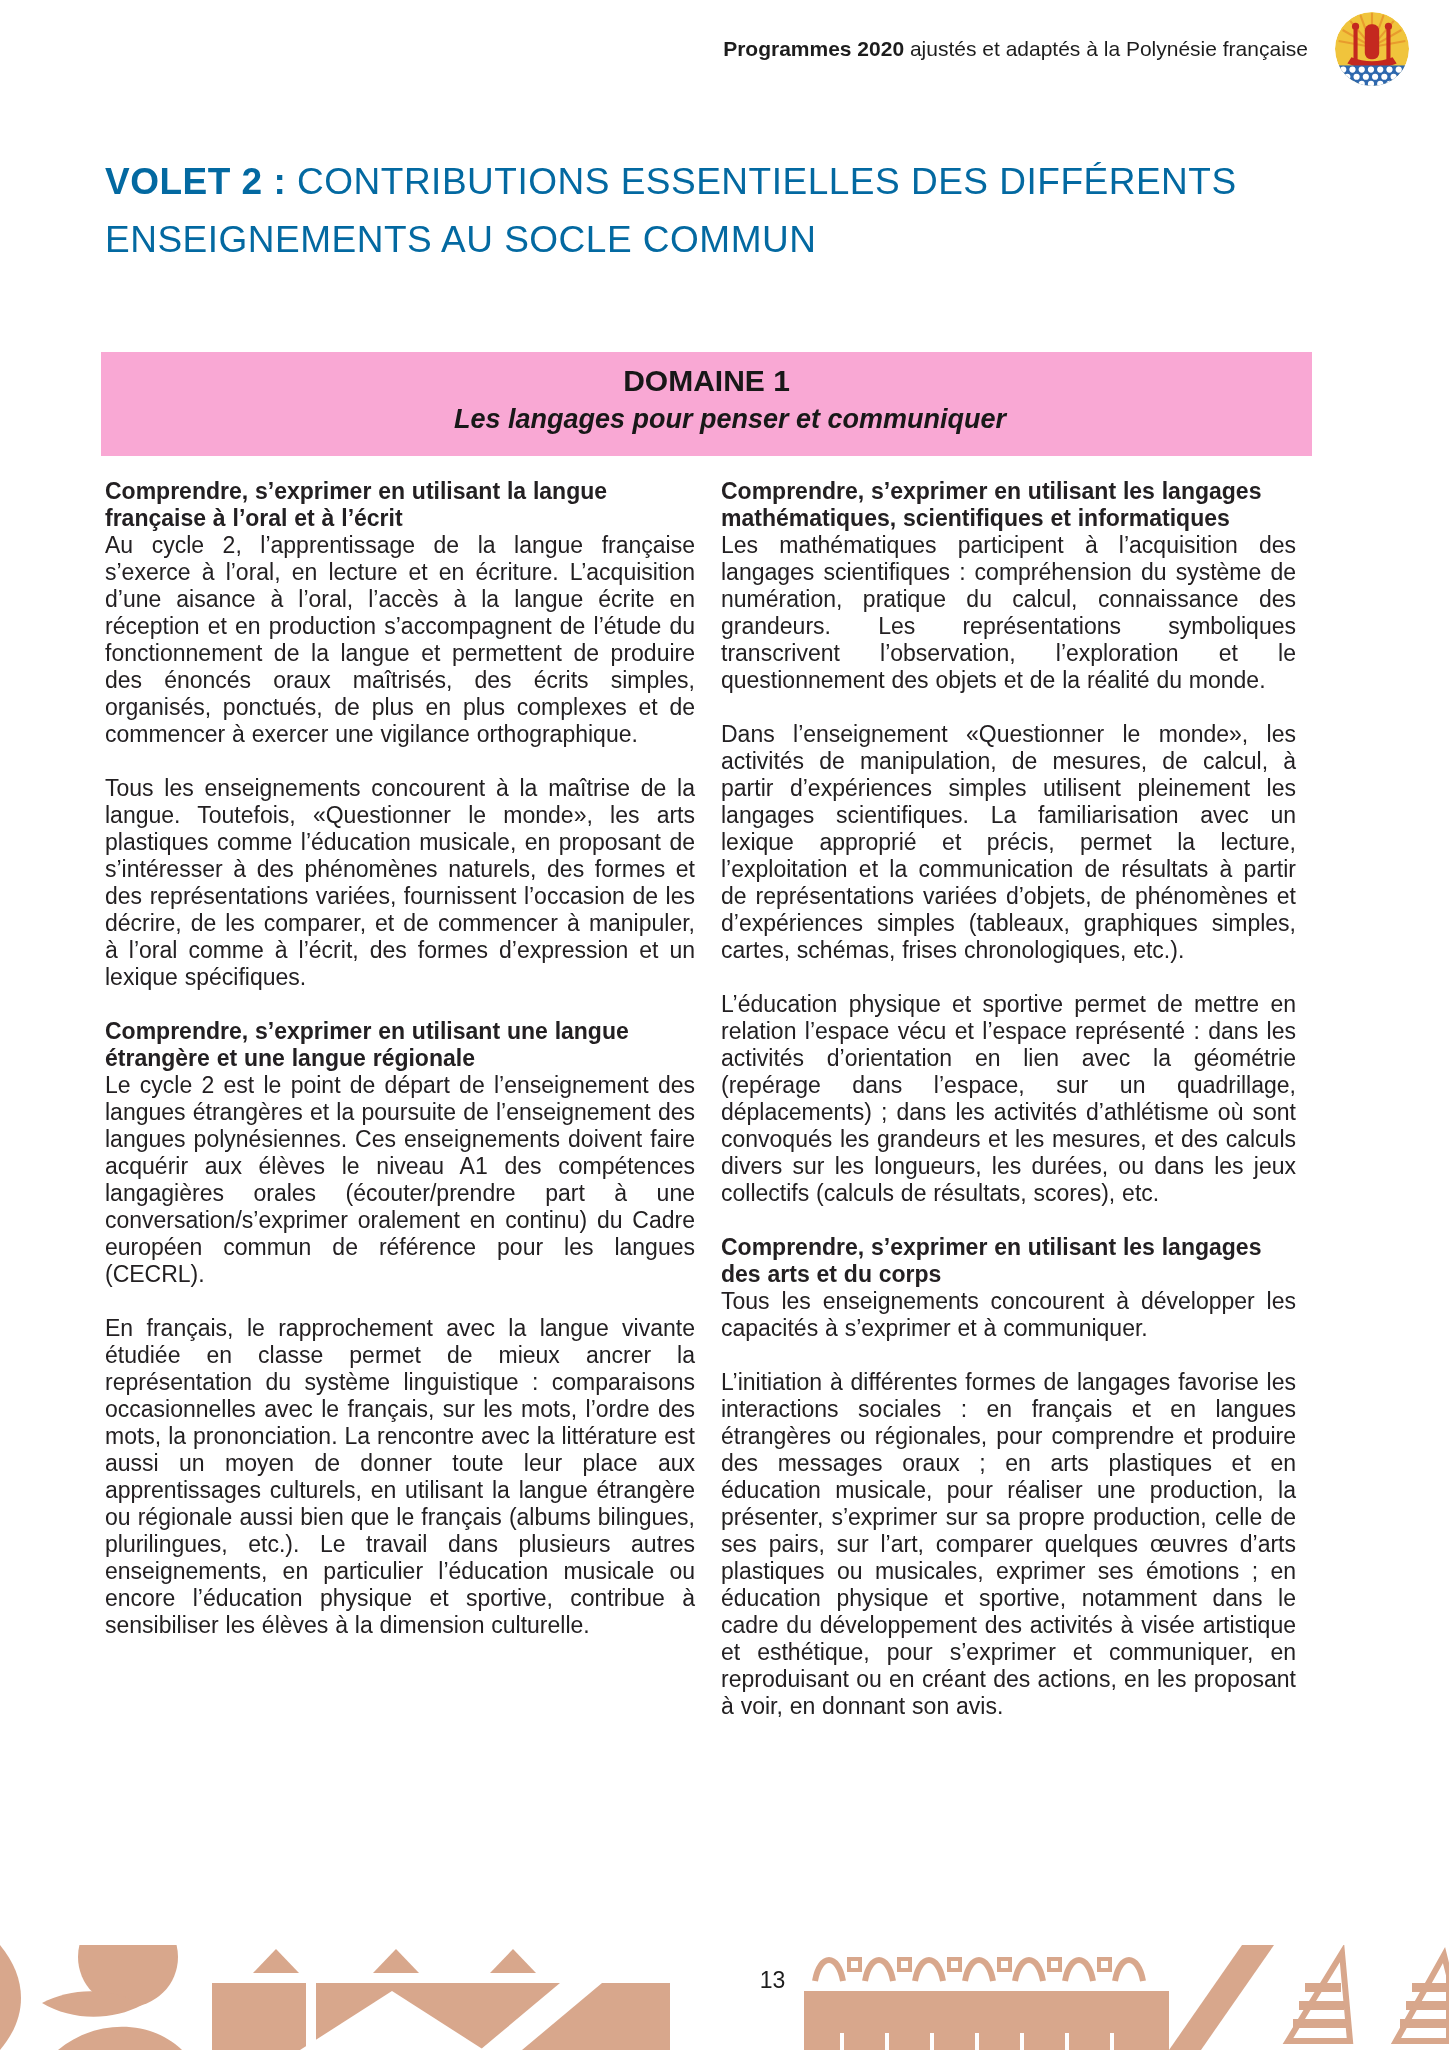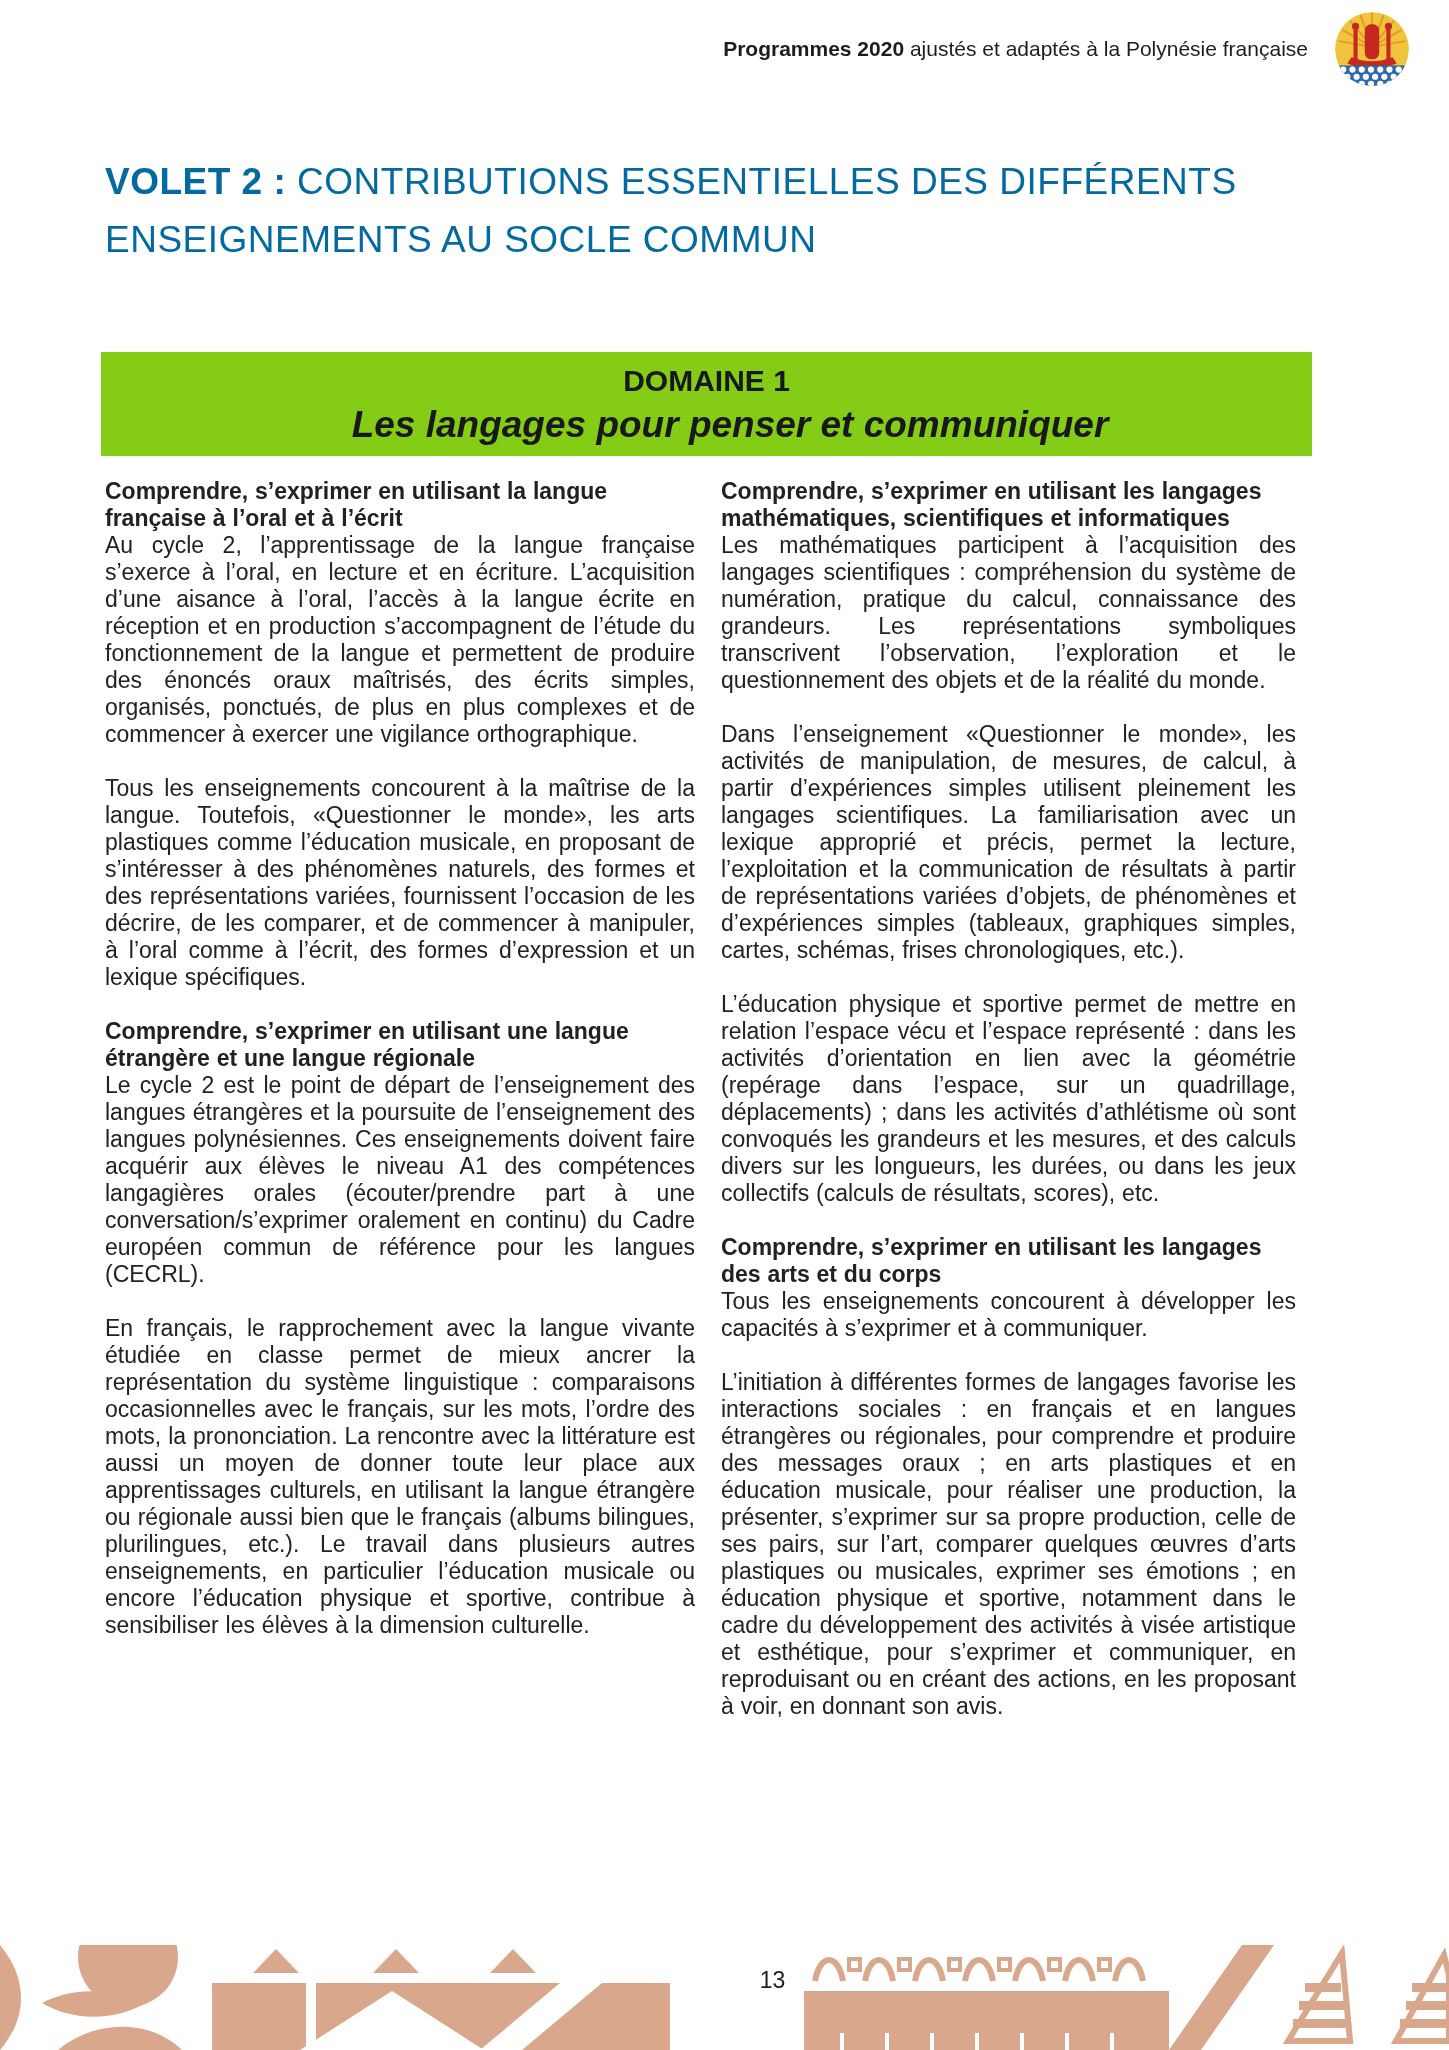--- a/index.html
+++ b/index.html
@@ -14,24 +14,24 @@
   .logo{width:74px;height:74px;flex:0 0 auto;}
   
   .title{
     position:absolute;left:105px;top:128px;width:1150px;
     font-size:37px;line-height:58px;color:#0369a1;font-weight:400;letter-spacing:.5px;
   }
   .title .b{font-weight:bold;}
   
   .banner{
     position:absolute;left:101px;top:352px;width:1211px;height:104px;
-    background:#84cc16;text-align:center;color:#181818;
+    background:#f9a8d4;text-align:center;color:#181818;
   }
   .banner-line1{font-size:30px;font-weight:bold;padding-top:12px;}
-  .banner-line2{font-size:37px;font-weight:bold;font-style:italic;padding-top:6px;padding-left:47px;}
+  .banner-line2{font-size:27px;font-weight:bold;font-style:italic;padding-top:6px;padding-left:47px;}
   
   .cols{position:absolute;left:105px;top:478px;width:1207px;display:flex;gap:26px;}
   .col{box-sizing:border-box;}
   .col-left{width:590px;}
   .col-right{width:575px;}
   .blk{font-size:23px;line-height:27px;text-align:justify;margin:0 0 27px 0;
        hyphens:auto;-webkit-hyphens:auto;word-spacing:.02em;}
   .blk.h{font-weight:bold;margin-bottom:0;text-align:left;}
   
   .pagenum{position:absolute;top:1967px;left:0;width:1449px;text-align:center;font-size:23px;color:#1d1d1d;padding-left:48px;}

